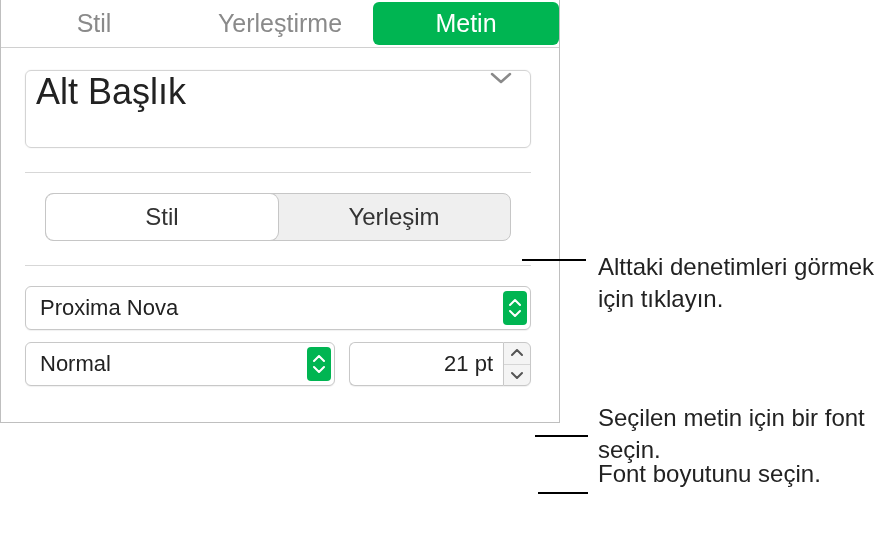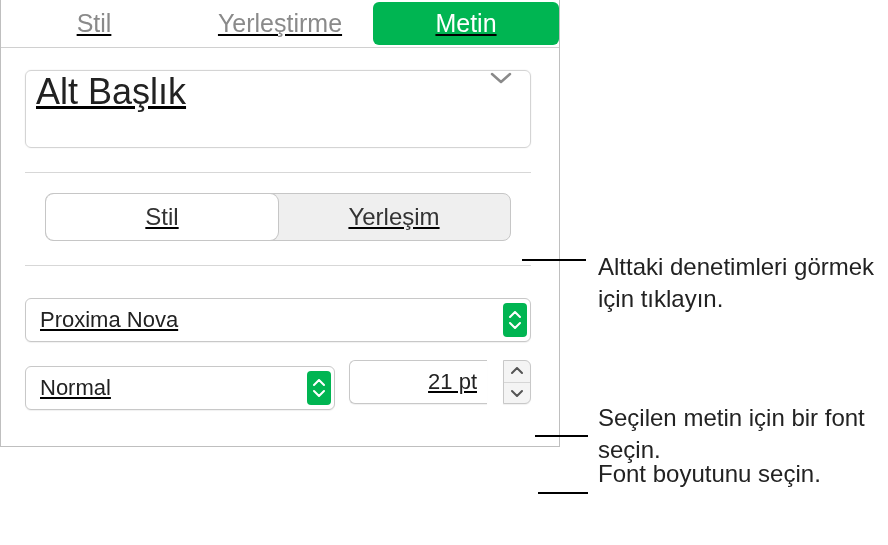--- a/index.html
+++ b/index.html
@@ -8,21 +8,20 @@
     background: #fff;
     width: 888px;
     height: 545px;
     position: relative;
   }
   .panel {
     width: 560px;
     border: 1px solid #bfbfbf;
     border-top: none;
     background: #fff;
-    text-decoration: underline;
   }
   .top-tabs {
     display: flex;
     height: 48px;
     border-bottom: 1px solid #d0d0d0;
     align-items: stretch;
   }
   .top-tab {
     flex: 1;
     display: flex;
@@ -109,21 +108,20 @@
     border: 1px solid #c8c8c8;
     border-radius: 6px;
     height: 44px;
     display: flex;
     align-items: center;
     justify-content: space-between;
     padding: 0 3px 0 14px;
     background: #fff;
     cursor: pointer;
     box-shadow: 0 1px 1px rgba(0,0,0,0.06);
-    margin-top: 12px;
   }
   .dropdown-label {
     font-size: 22px;
     color: #222;
   }
   .dropdown-handle {
     width: 24px;
     height: 34px;
     background: #00b552;
     border-radius: 4px;
@@ -132,21 +130,21 @@
     align-items: center;
     justify-content: center;
     gap: 2px;
   }
   .dropdown-handle svg { display: block; }
   .full { flex: 1; }
   .weight { width: 310px; }
   .size-group {
     display: flex;
     align-items: center;
-    gap: 16px;
+    gap: 0;
     flex: 1;
     border-radius: 10px;
   }
   .size-input {
     border: 1px solid #c8c8c8;
     border-right: none;
     border-radius: 6px 0 0 6px;
     height: 44px;
     background: #fff;
     display: flex;

